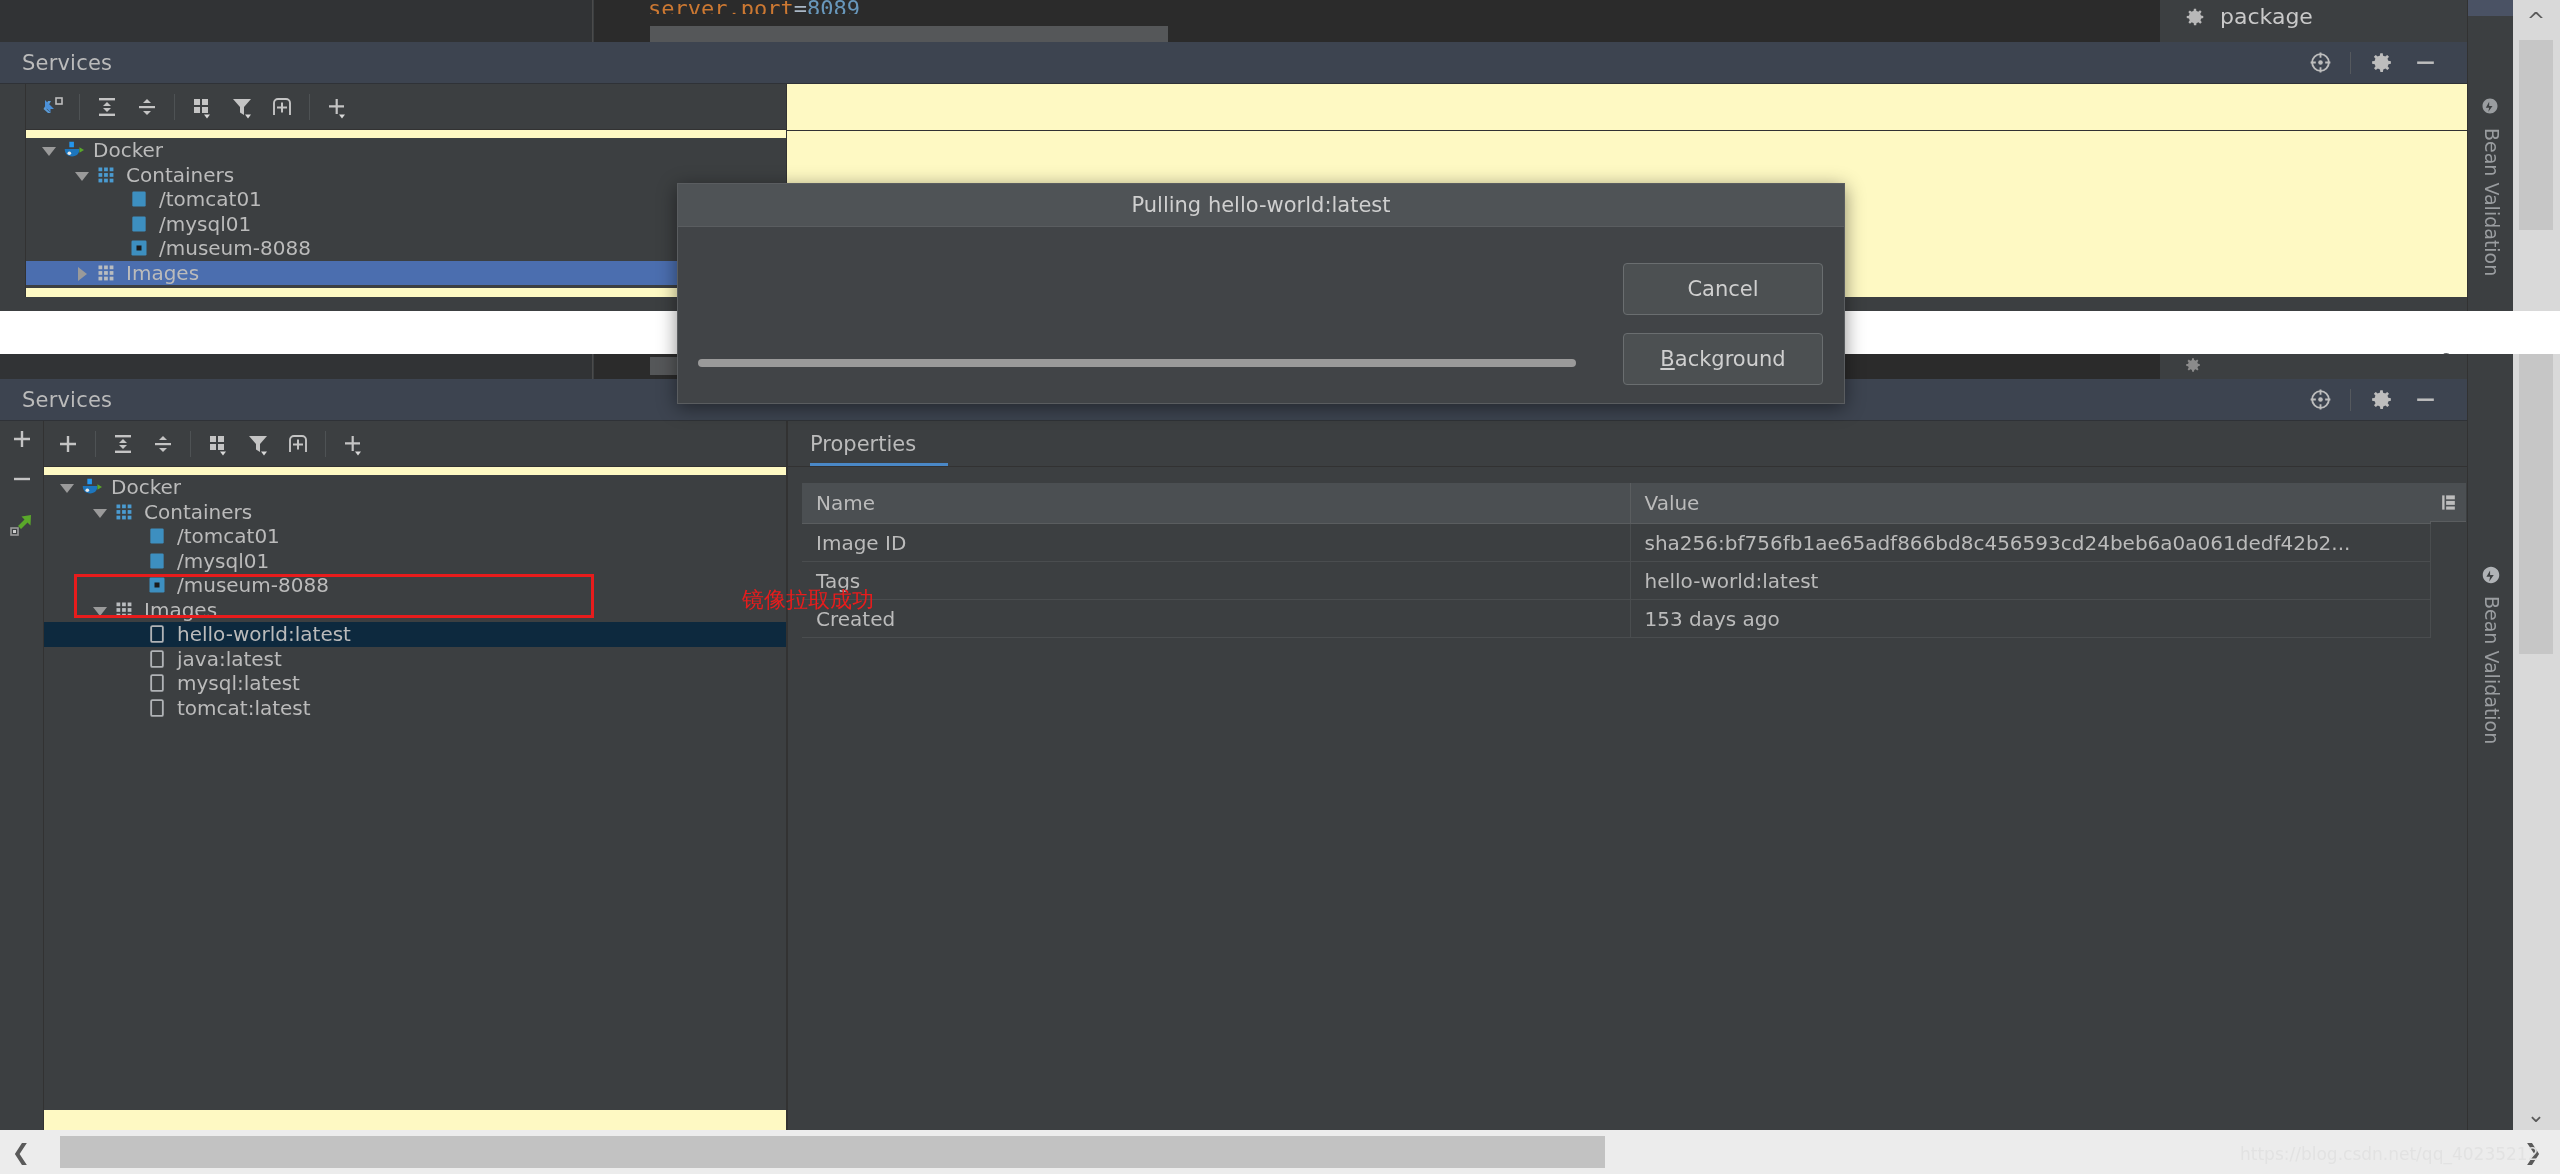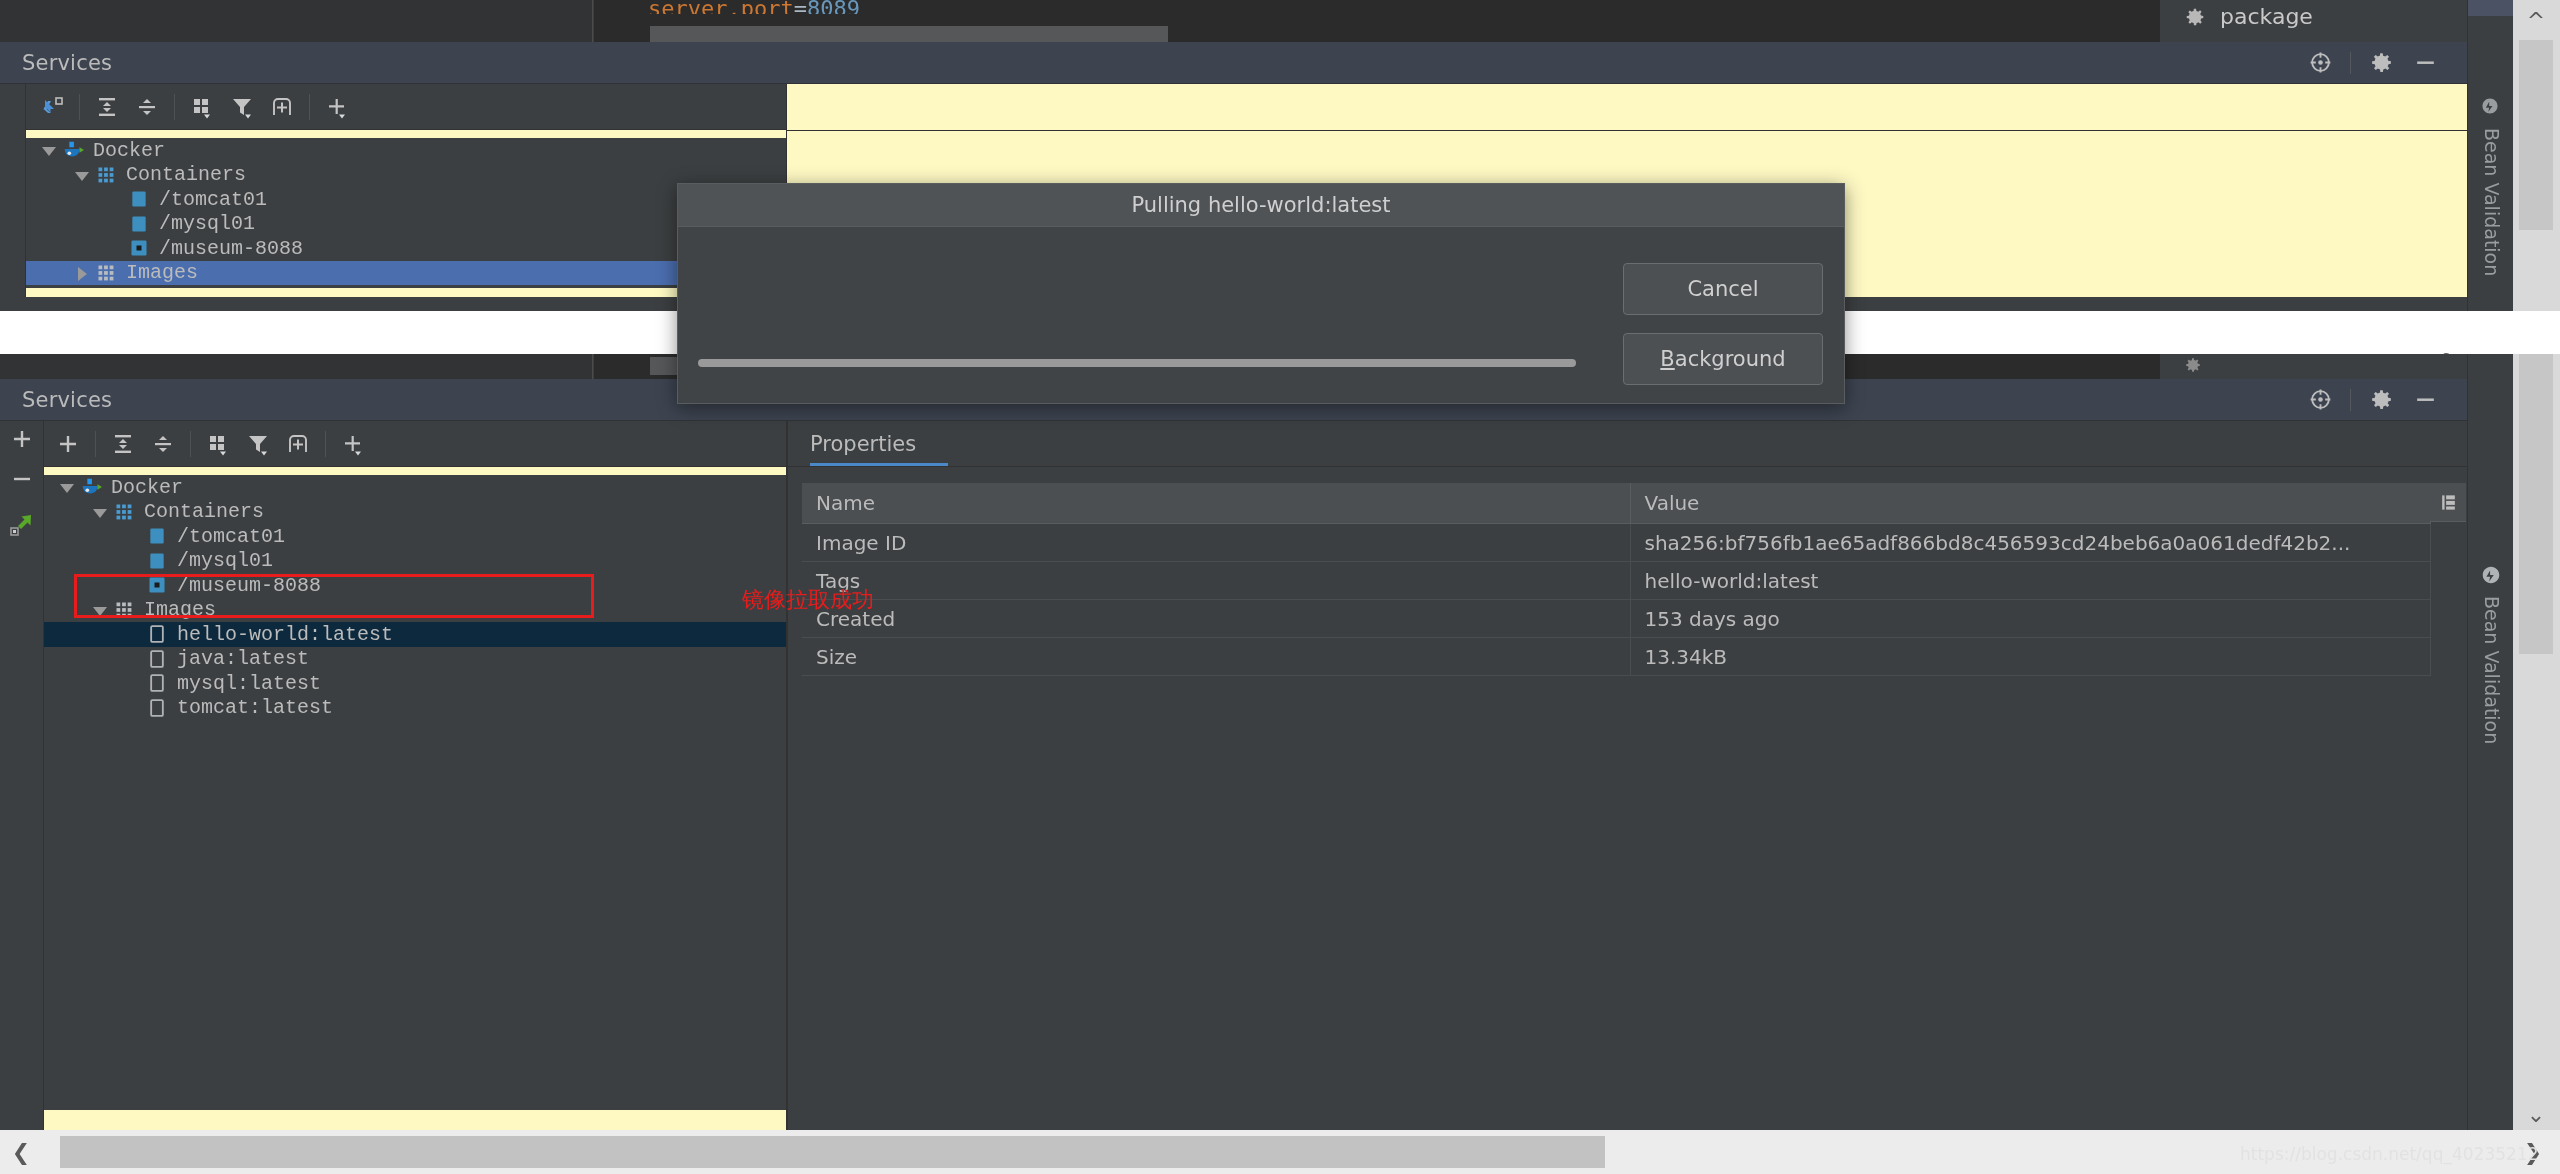--- a/index.html
+++ b/index.html
@@ -50,21 +50,21 @@
   .svc-toolbar { position: absolute; height: 46px; display: flex; align-items: center;
                  border-bottom: 1px solid #323232; background: #3c3f41; }
   .tb-btn { width: 40px; height: 40px; display: flex; align-items: center;
             justify-content: center; cursor: pointer; position: relative; }
   .tb-sep { width: 1px; height: 26px; background: #4e5254; margin: 0 7px; }
 
   
   .tree { position: absolute; overflow: hidden; background: #3c3f41; }
   .tnode { position: relative; height: 24.5px; display: flex; align-items: center;
            white-space: nowrap; cursor: default; }
-  .tnode .lbl { color: #bbbbbb; font-size: 20px; font-family: Liberation Mono, monospace; }
+  .tnode .lbl { color: #bbbbbb; font-size: 20px; }
   .tnode.sel-blue { background: #4b6eaf; }
   .tnode.sel-dark { background: #0d293e; }
   .twist { width: 18px; height: 18px; display: inline-block; position: relative;
            margin-right: 4px; flex: 0 0 auto; }
   .twist.open::before {
     content: ""; position: absolute; left: 2px; top: 6px;
     border-left: 7px solid transparent; border-right: 7px solid transparent;
     border-top: 9px solid #9a9a9a;
   }
   .twist.closed::before {
@@ -601,24 +601,20 @@
               <td>sha256:bf756fb1ae65adf866bd8c456593cd24beb6a0a061dedf42b2...</td>
             </tr>
             <tr>
               <td>Tags</td>
               <td>hello-world:latest</td>
             </tr>
             <tr>
               <td>Created</td>
               <td>153 days ago</td>
             </tr>
-            <tr>
-              <td>Size</td>
-              <td>13.34kB</td>
-            </tr>
           </tbody>
       </table>
       <div class="props-gutter" style="left:1642px; top:62px; width:36px; height:39px;">
         <svg viewBox="0 0 24 24" width="19" height="19">
           <rect x="4" y="3" width="3" height="18" fill="#bdbdbd"></rect>
           <rect x="9" y="3" width="11" height="5" fill="#bdbdbd"></rect>
           <rect x="9" y="10" width="11" height="5" fill="#bdbdbd"></rect>
           <rect x="9" y="17" width="11" height="4" fill="#bdbdbd"></rect>
         </svg>
       </div>

